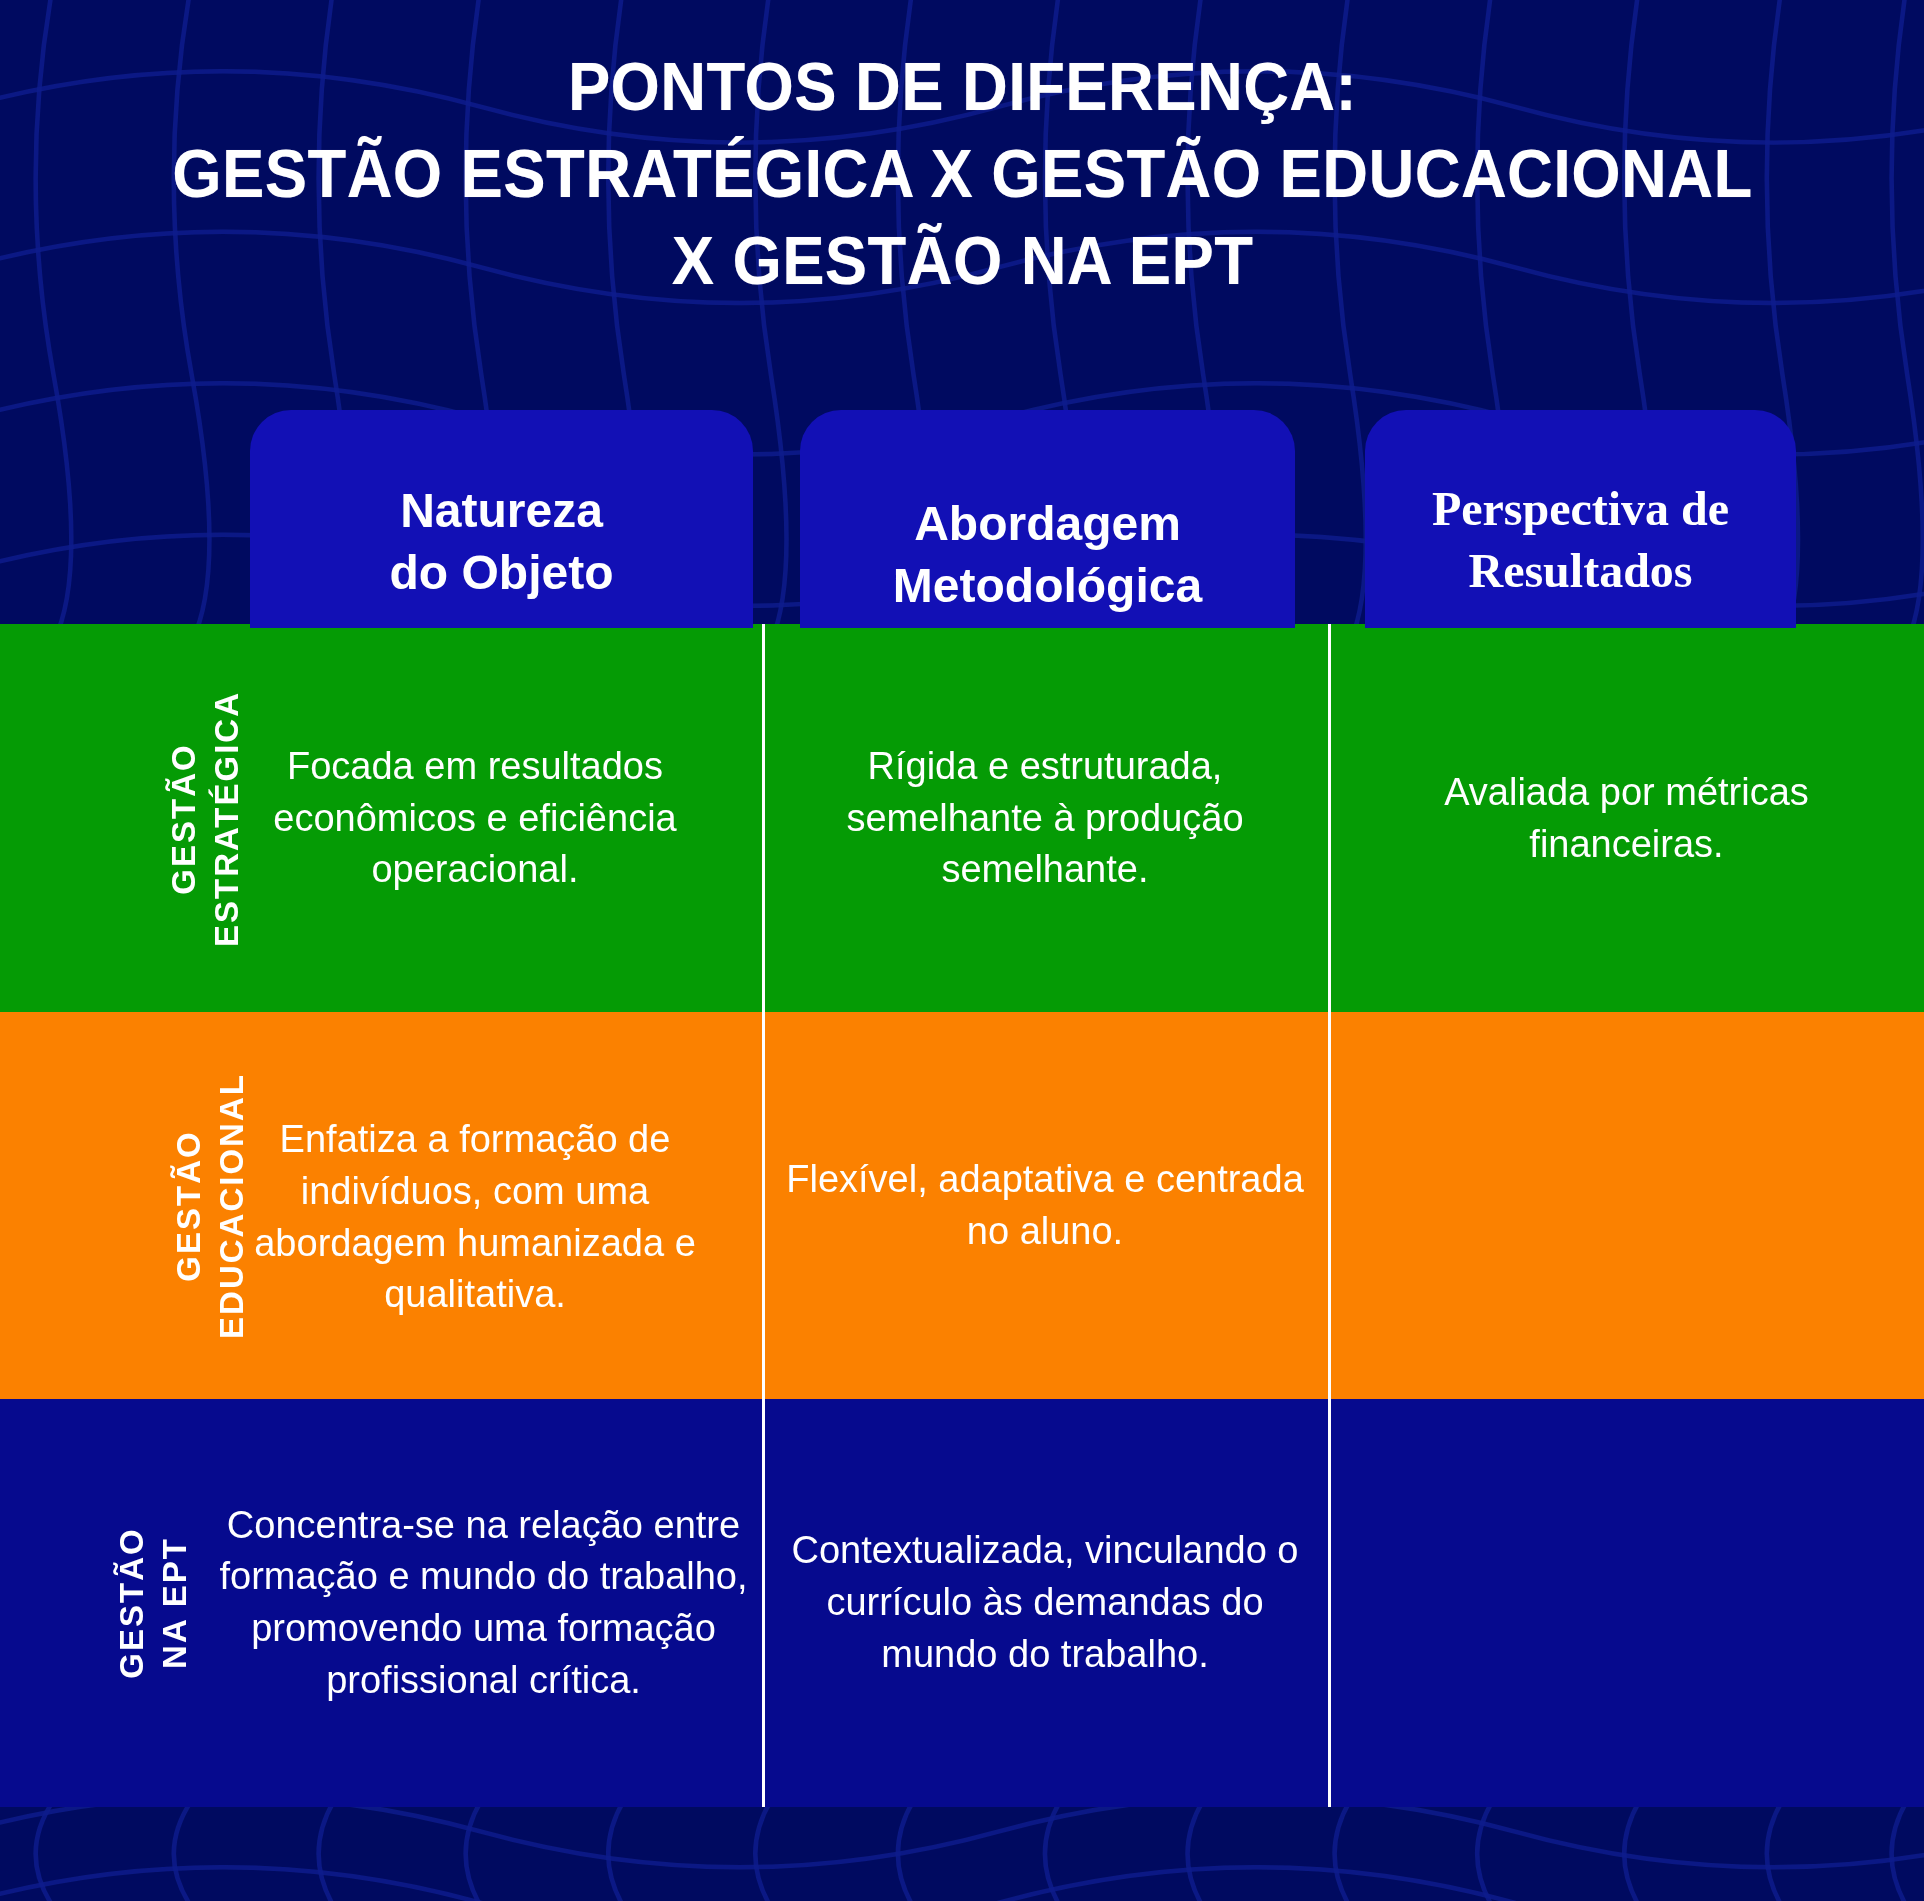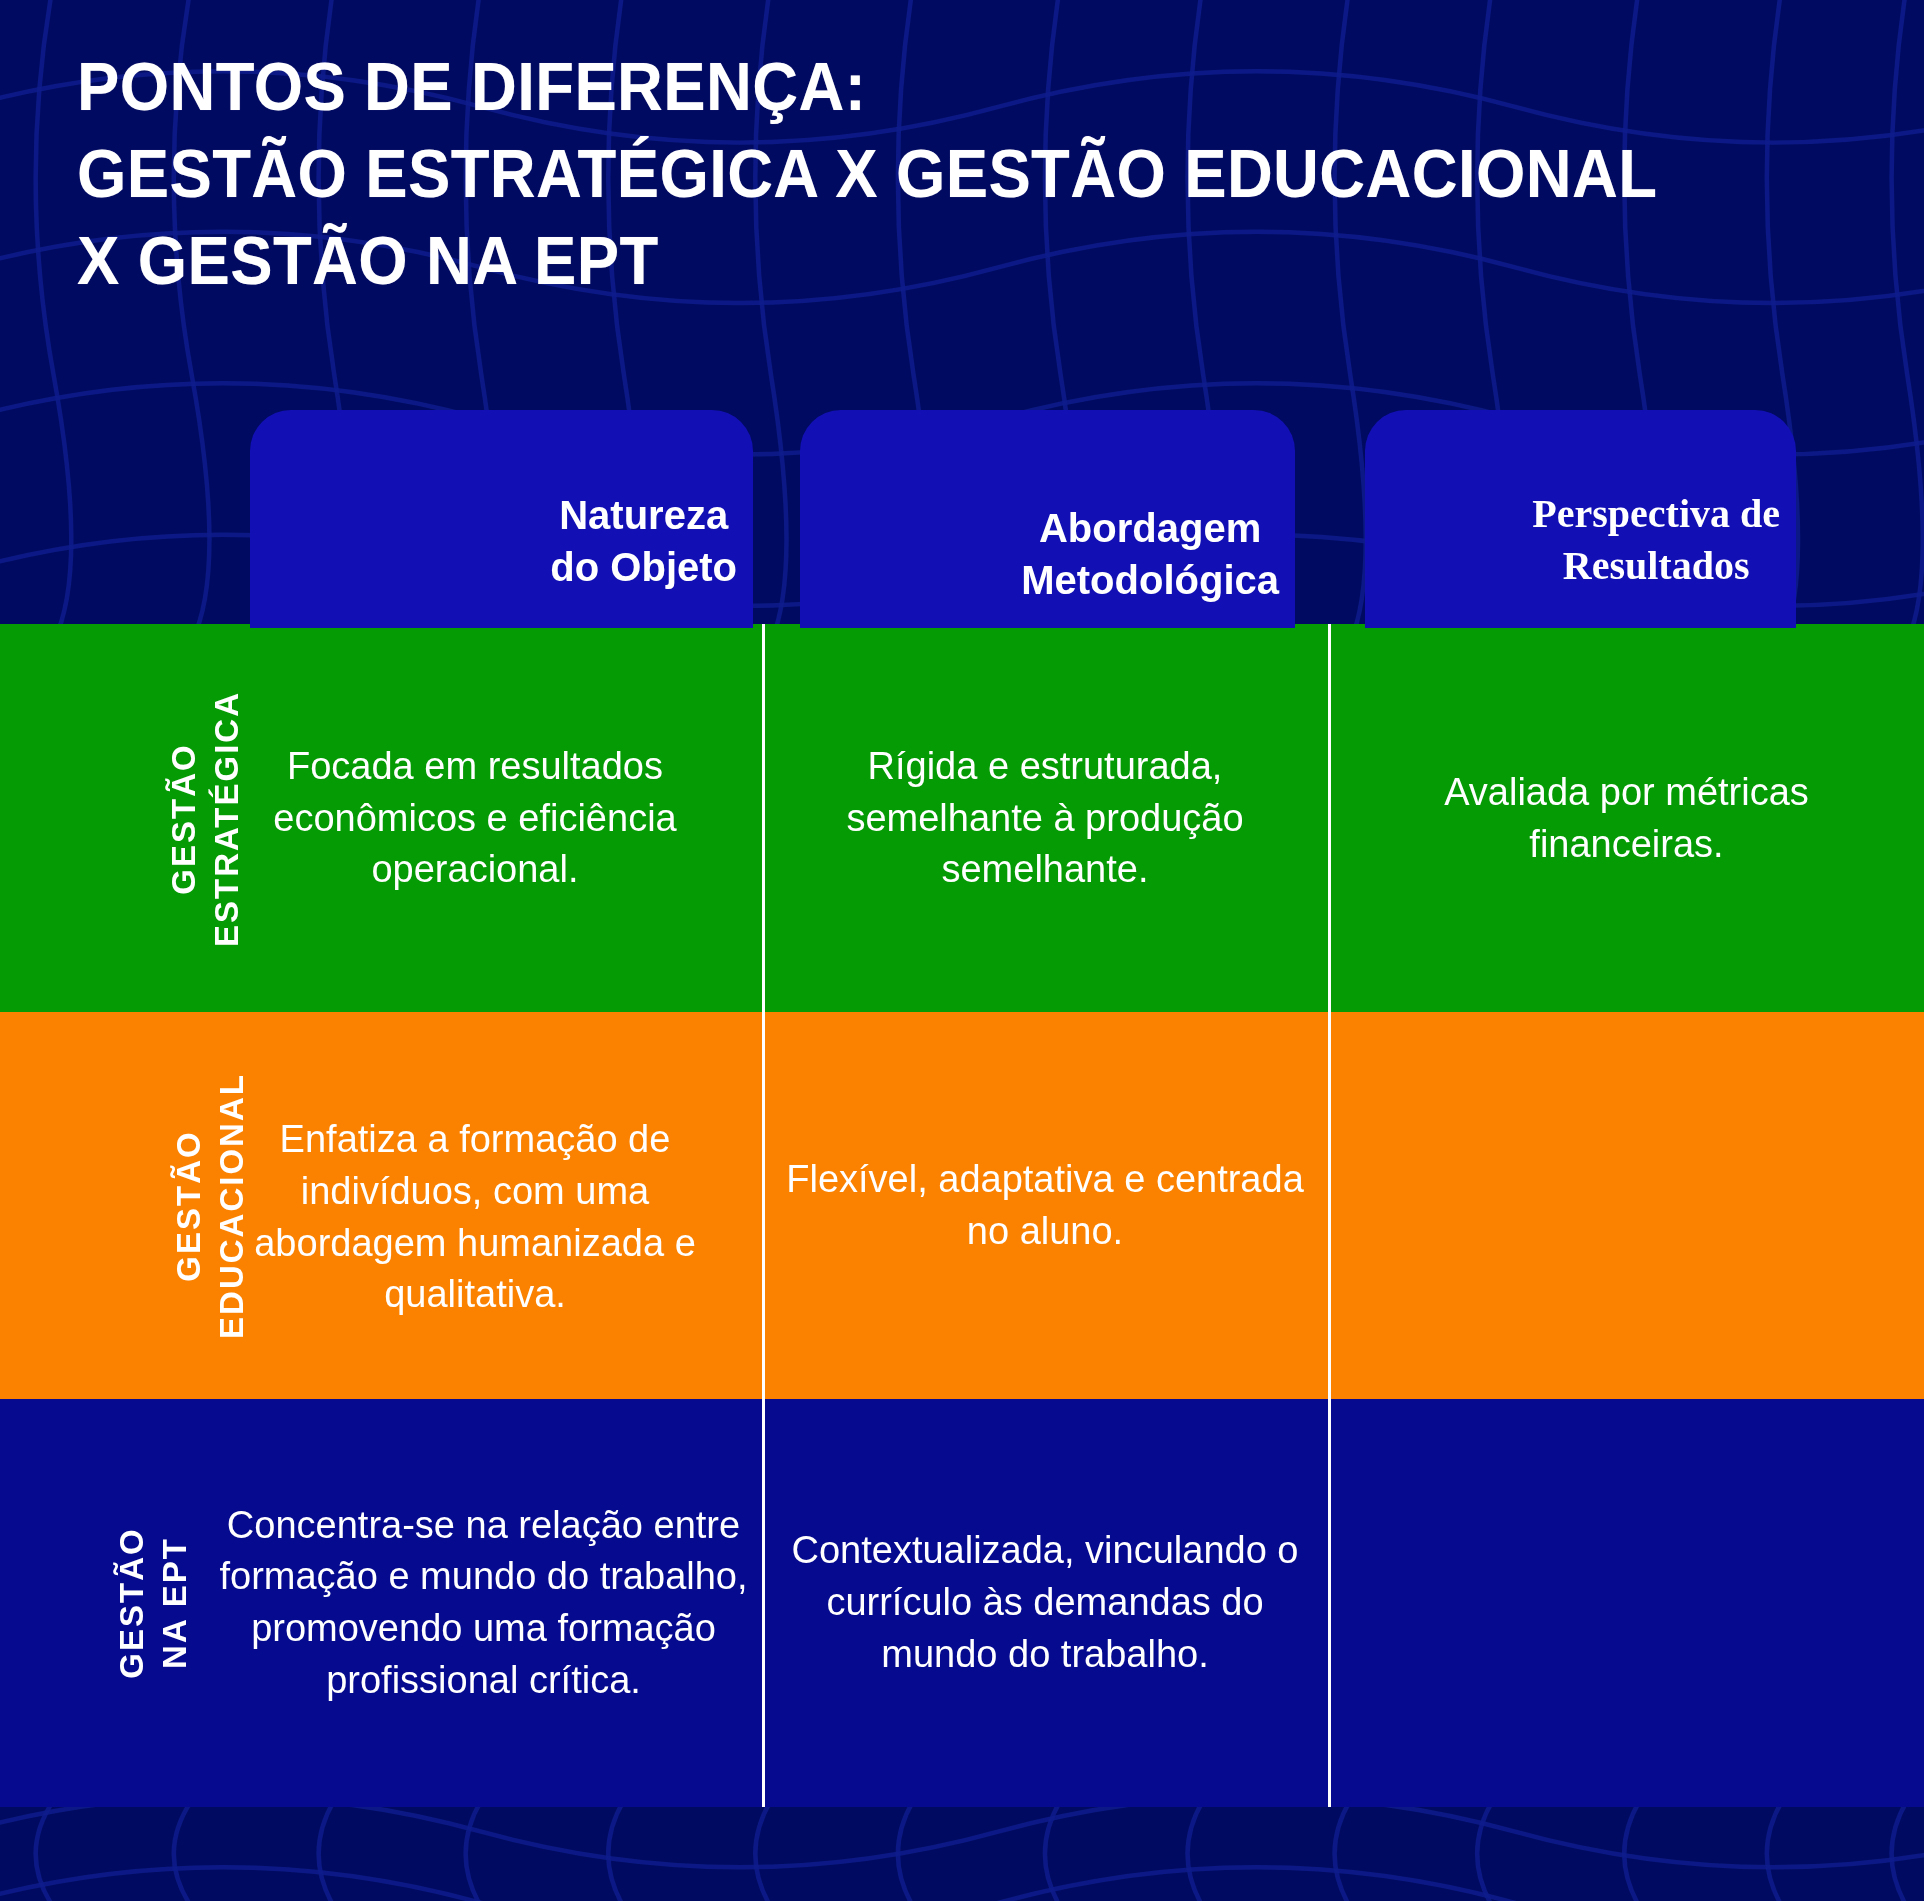--- a/index.html
+++ b/index.html
@@ -24,20 +24,21 @@
     pointer-events: none;
   }
 
   
   #title-block {
     position: absolute;
     top: 52px;
     left: 0;
     width: 1925px;
     z-index: 3;
+    text-align: center;
     color: #ffffff;
   }
   .title-line {
     font-weight: 700;
     letter-spacing: 0.4px;
     line-height: 1.0;
     text-shadow: 0 0 0.9px rgba(255,255,255,0.35);
     white-space: nowrap;
     font-stretch: condensed;
     transform: scaleX(0.92);
@@ -65,24 +66,24 @@
     z-index: 4;
   }
   .header-card {
     position: absolute;
     top: 0;
     height: 218px;
     background: #1210b5;
     border-radius: 41px 41px 0 0;
     display: flex;
     align-items: center;
-    justify-content: flex-end;
-    text-align: center;
-    color: #ffffff;
-    font-size: 40px;
+    justify-content: center;
+    text-align: center;
+    color: #ffffff;
+    font-size: 48px;
     font-weight: 700;
     line-height: 1.28;
     padding: 0 16px;
   }
   #header-card-0 { left: 250px;  width: 503px; padding-top: 45px; }
   #header-card-1 { left: 800px;  width: 495px; padding-top: 71px; }
   #header-card-2 { left: 1365px; width: 431px; padding-top: 41px; font-family: Liberation Serif, serif; }
 
   
   .body-row {

